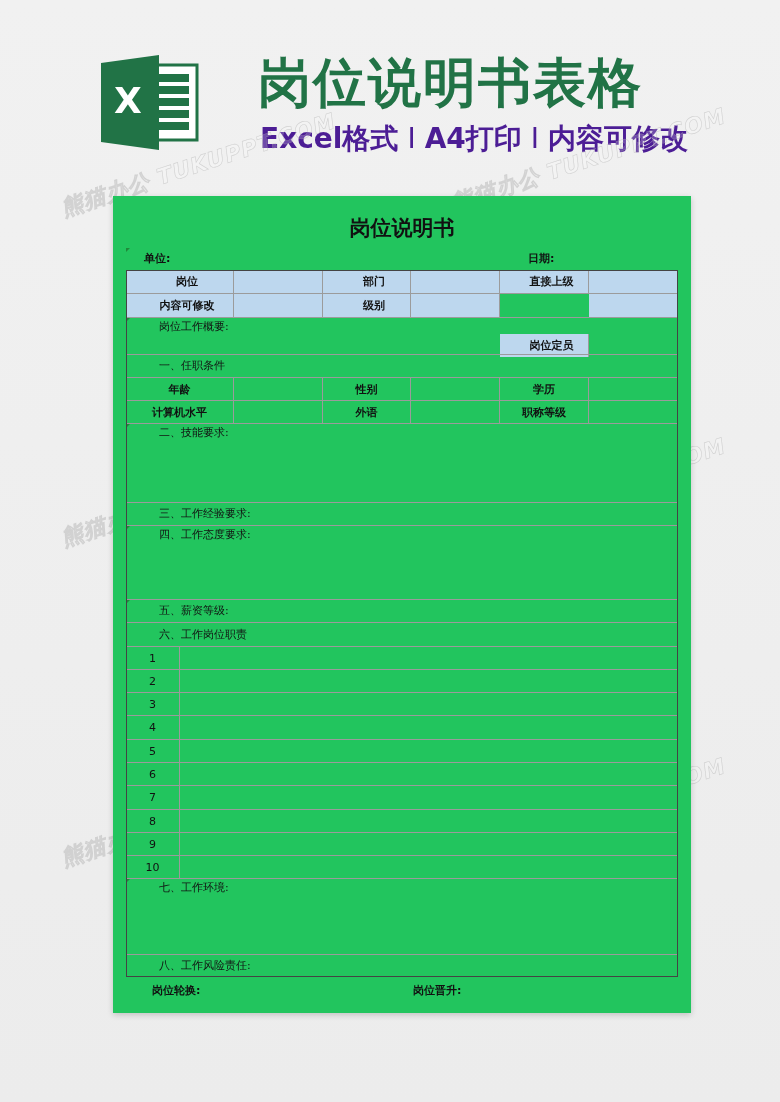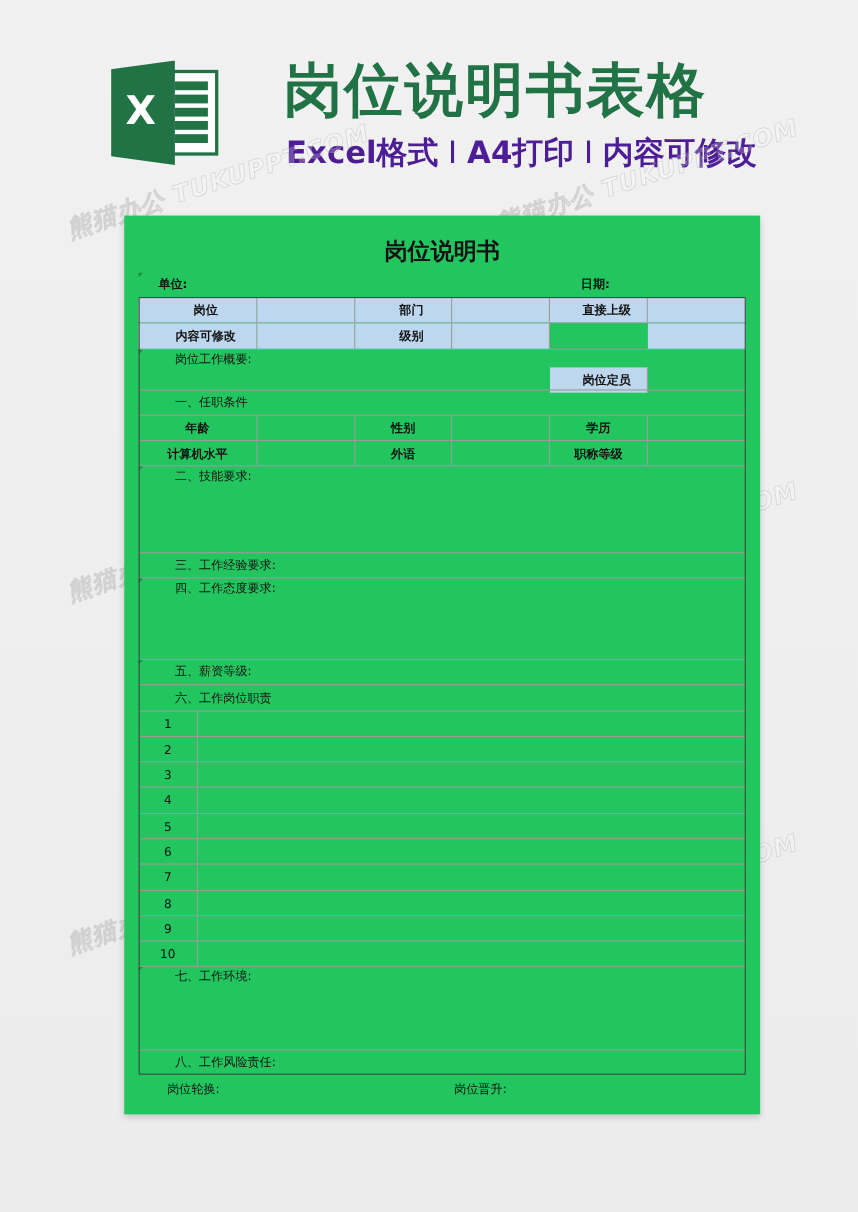--- a/index.html
+++ b/index.html
@@ -46,21 +46,21 @@
     position: absolute; top: 0; height: 100%; box-sizing: border-box; border-right: 1px solid #9b9b9b;
     font-size: 11px; font-weight: bold; color: #111; display: flex; align-items: center; justify-content: center;
   }
   .cell.last { border-right: none; }
   .hdr .cell { background: #bdd7ee; padding-left: 15px; }
   .section-label {
     position: absolute; left: 2px; top: 2px; font-size: 11px; font-weight: normal; color: #111; line-height: 14px; margin-left: 31px;
   }
   .section-label.mid { top: 50%; transform: translateY(-50%); }
   .num-cell { font-weight: normal; font-size: 11px; }
-  .footer-label { position: absolute; top: 788px; font-size: 11px; font-weight: normal; color: #111; line-height: 14px; }
+  .footer-label { position: absolute; top: 788px; font-size: 11px; font-weight: bold; color: #111; line-height: 14px; }
 </style>
 </head>
 <body>
 
 <div class="banner-logo">
   <svg width="98" height="95" viewBox="0 0 98 95">
     <rect x="40" y="10" width="56" height="75" fill="#ffffff" stroke="#217346" stroke-width="3"></rect>
     <g fill="#217346">
       <rect x="58" y="19" width="30" height="8"></rect>
       <rect x="58" y="31" width="30" height="8"></rect>

